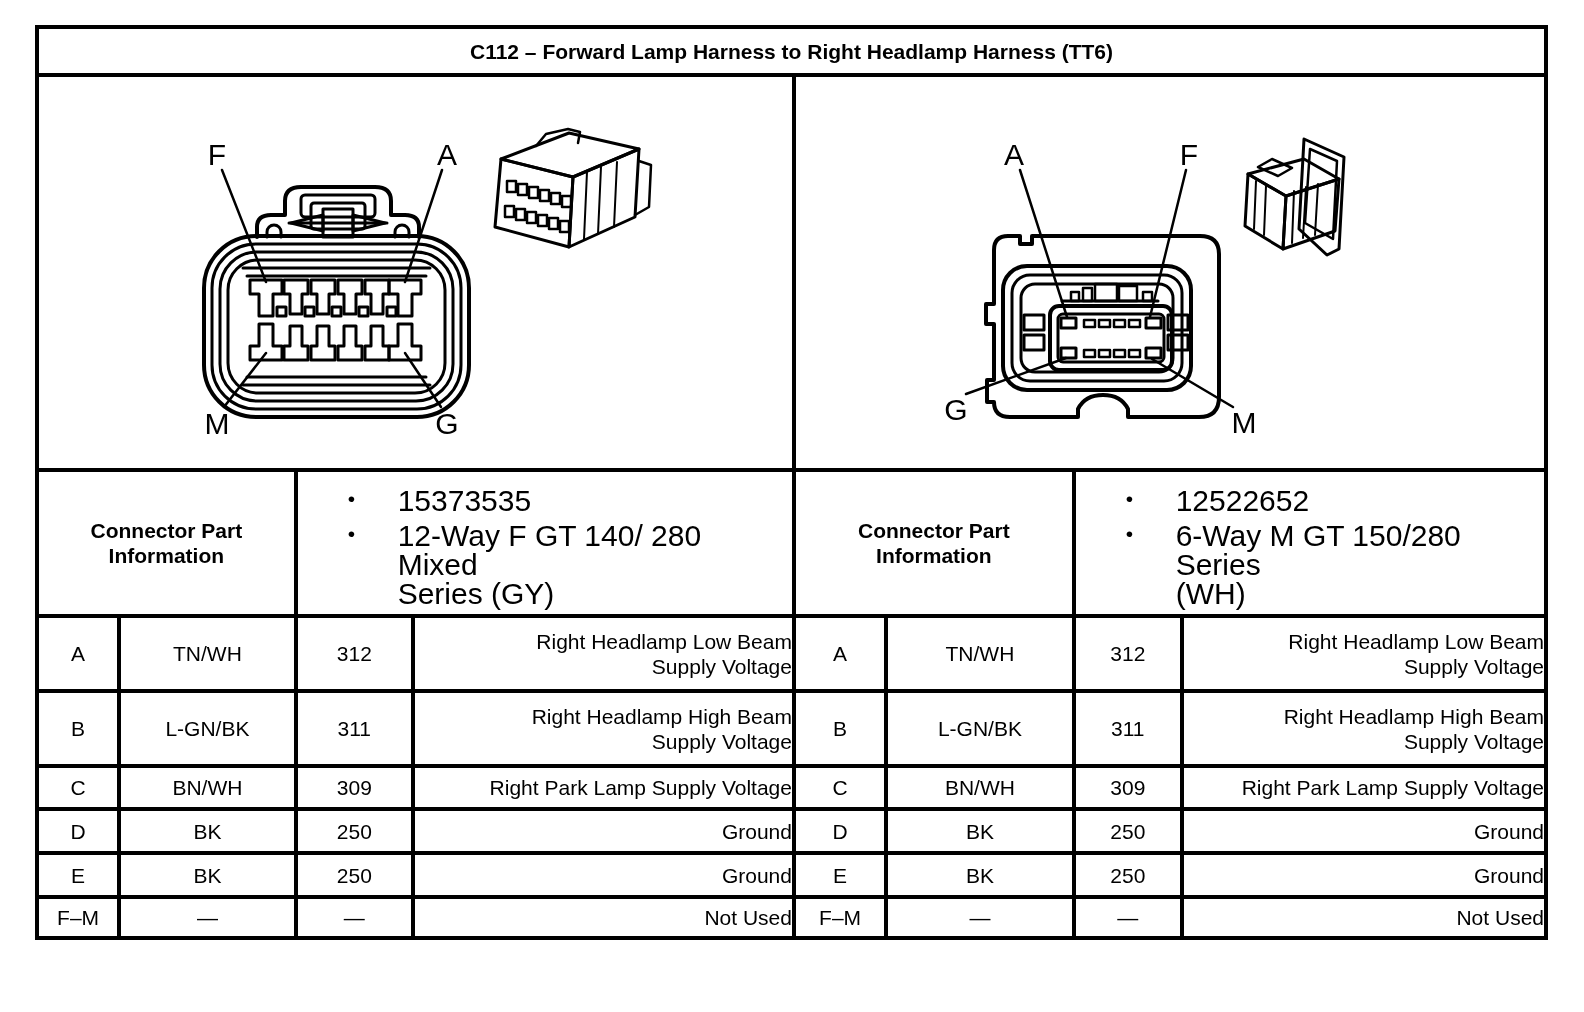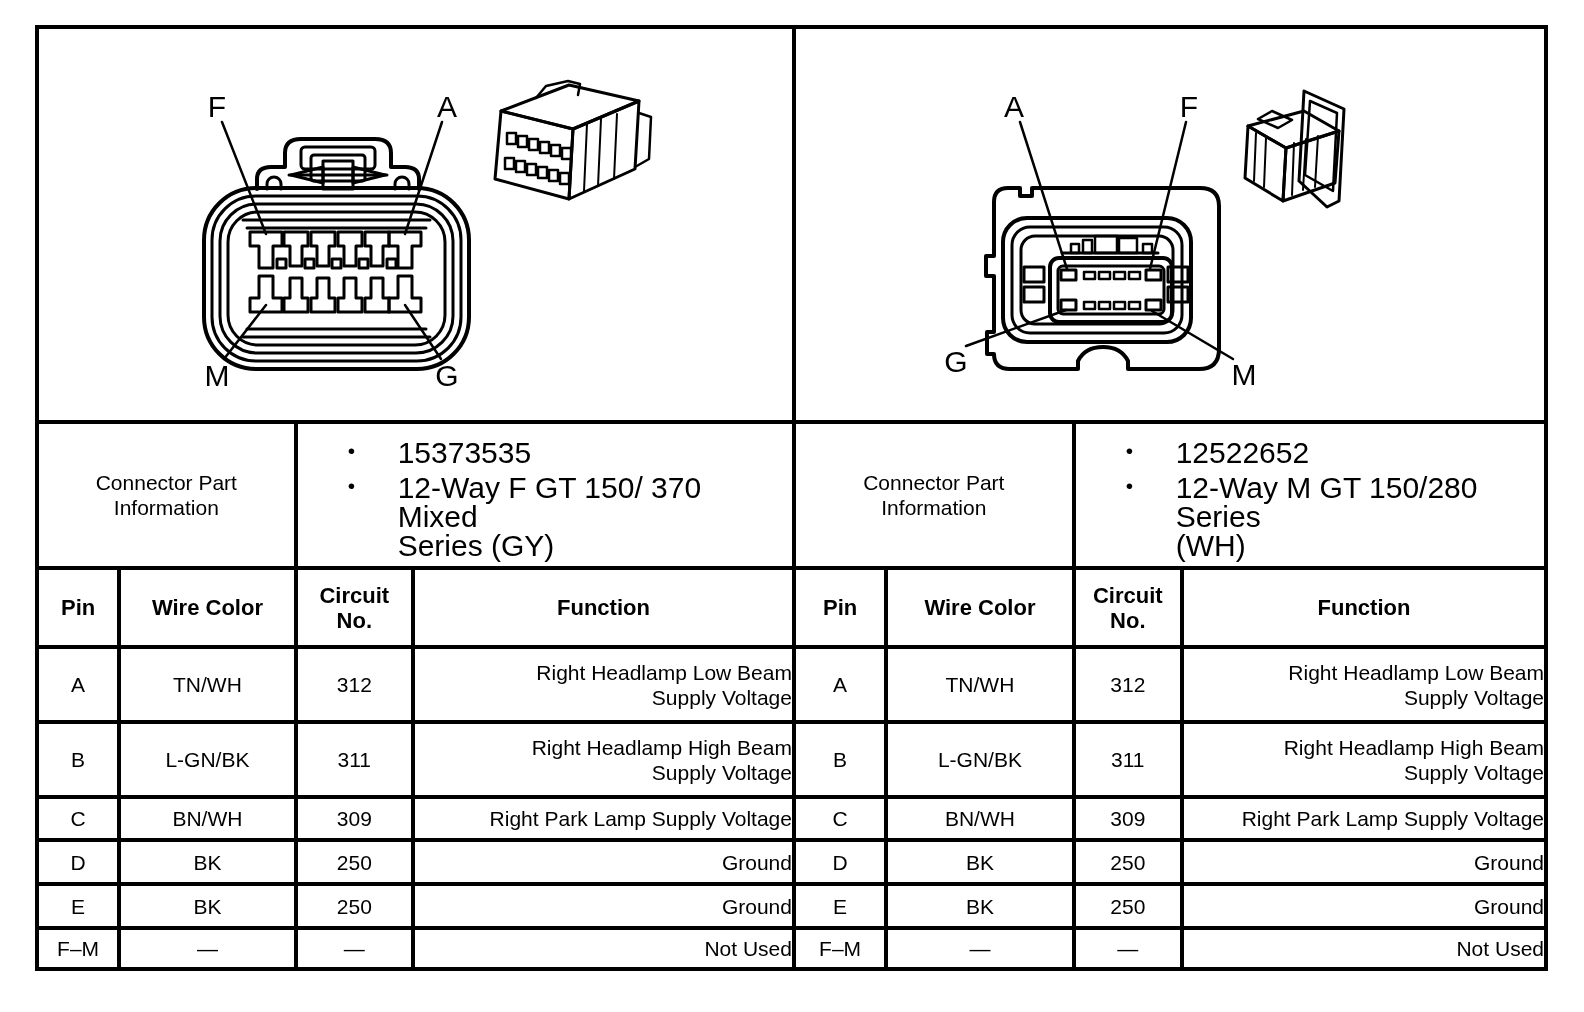--- a/index.html
+++ b/index.html
@@ -15,21 +15,21 @@
     border:4px solid #000; padding:0; vertical-align:middle;
     font-size:21px; line-height:25px; color:#000;
     overflow:hidden;
   }
   td.title-cell {
     border-width:3px; text-align:center; font-weight:bold; font-size:22px;
     height:44px;
   }
   td.diagram-cell { border-width:3px; height:391px; vertical-align:top; background:#fff; }
   tr.partinfo td { height:140px; }
-  td.pi-label { font-weight:normal; text-align:center; white-space:pre-line; font-size:22px; line-height:28px; }
+  td.pi-label { font-weight:bold; text-align:center; white-space:pre-line; font-size:22px; line-height:28px; }
   td.pi-list { vertical-align:top; }
   .bullets { padding:14px 0 0 50px; }
   .bullet-item { display:flex; align-items:flex-start; margin-bottom:6px; }
   .bullet-glyph { width:50px; flex:0 0 50px; font-size:21px; }
   .bullet-text { white-space:pre-line; font-size:30px; line-height:29px; max-width:360px; }
   tr.hdr td { height:75px; font-weight:bold; text-align:center; white-space:pre-line; font-size:22px; }
   td.c { text-align:center; }
   td.fn { text-align:right; padding-left:6px; white-space:pre-line; font-size:22px; line-height:29px; }
   td.midl { border-left-width:9px; }
   tr.r-tall td { height:71px; }
@@ -50,20 +50,23 @@
         <col style="width:176px">
         <col style="width:117px">
         <col style="width:380px">
     <col style="width:92px">
         <col style="width:187px">
         <col style="width:108px">
         <col style="width:363px">
   </colgroup>
 
   <tbody>
+        <tr>
+    <td class="title-cell" colspan="8">C112 – Forward Lamp Harness to Right Headlamp Harness (TT6)</td>
+  </tr>
 
   <tr>
     <td class="diagram-cell" colspan="4">
       <svg class="diag" width="755" height="391" viewBox="0 0 755 391">
 
         <g>
 
           <rect class="ln" x="165" y="159" width="265" height="181" rx="52" stroke-width="4"></rect>
           <rect class="ln" x="173" y="167" width="249" height="165" rx="44" stroke-width="3"></rect>
           <rect class="ln" x="181" y="175" width="233" height="149" rx="37" stroke-width="3"></rect>
@@ -216,54 +219,42 @@
     <td class="pi-label" colspan="2">Connector Part
 Information</td>
     <td class="pi-list" colspan="2">
       <div class="bullets">
         <div class="bullet-item">
           <span class="bullet-glyph">•</span>
           <span class="bullet-text">15373535</span>
         </div>
         <div class="bullet-item">
           <span class="bullet-glyph">•</span>
-          <span class="bullet-text">12-Way F GT 150/ 370 Mixed
+          <span class="bullet-text">12-Way F GT 140/ 280 Mixed
 Series (GY)</span>
         </div>
       </div>
     </td>
     <td class="pi-label midl" colspan="2">Connector Part
 Information</td>
     <td class="pi-list" colspan="2">
       <div class="bullets">
         <div class="bullet-item">
           <span class="bullet-glyph">•</span>
           <span class="bullet-text">12522652</span>
         </div>
         <div class="bullet-item">
           <span class="bullet-glyph">•</span>
-          <span class="bullet-text">12-Way M GT 150/280 Series
+          <span class="bullet-text">6-Way M GT 150/280 Series
 (WH)</span>
         </div>
       </div>
     </td>
   </tr>
 
-  <tr class="hdr">
-    <td>Pin</td>
-    <td>Wire Color</td>
-    <td>Circuit
-No.</td>
-    <td>Function</td>
-    <td class="midl">Pin</td>
-    <td>Wire Color</td>
-    <td>Circuit
-No.</td>
-    <td>Function</td>
-  </tr>
 
   <tr class="r-tall">
     <td class="c">A</td>
     <td class="c">TN/WH</td>
     <td class="c">312</td>
     <td class="fn">Right Headlamp Low Beam
 Supply Voltage</td>
     <td class="c midl">A</td>
     <td class="c">TN/WH</td>
     <td class="c">312</td>

